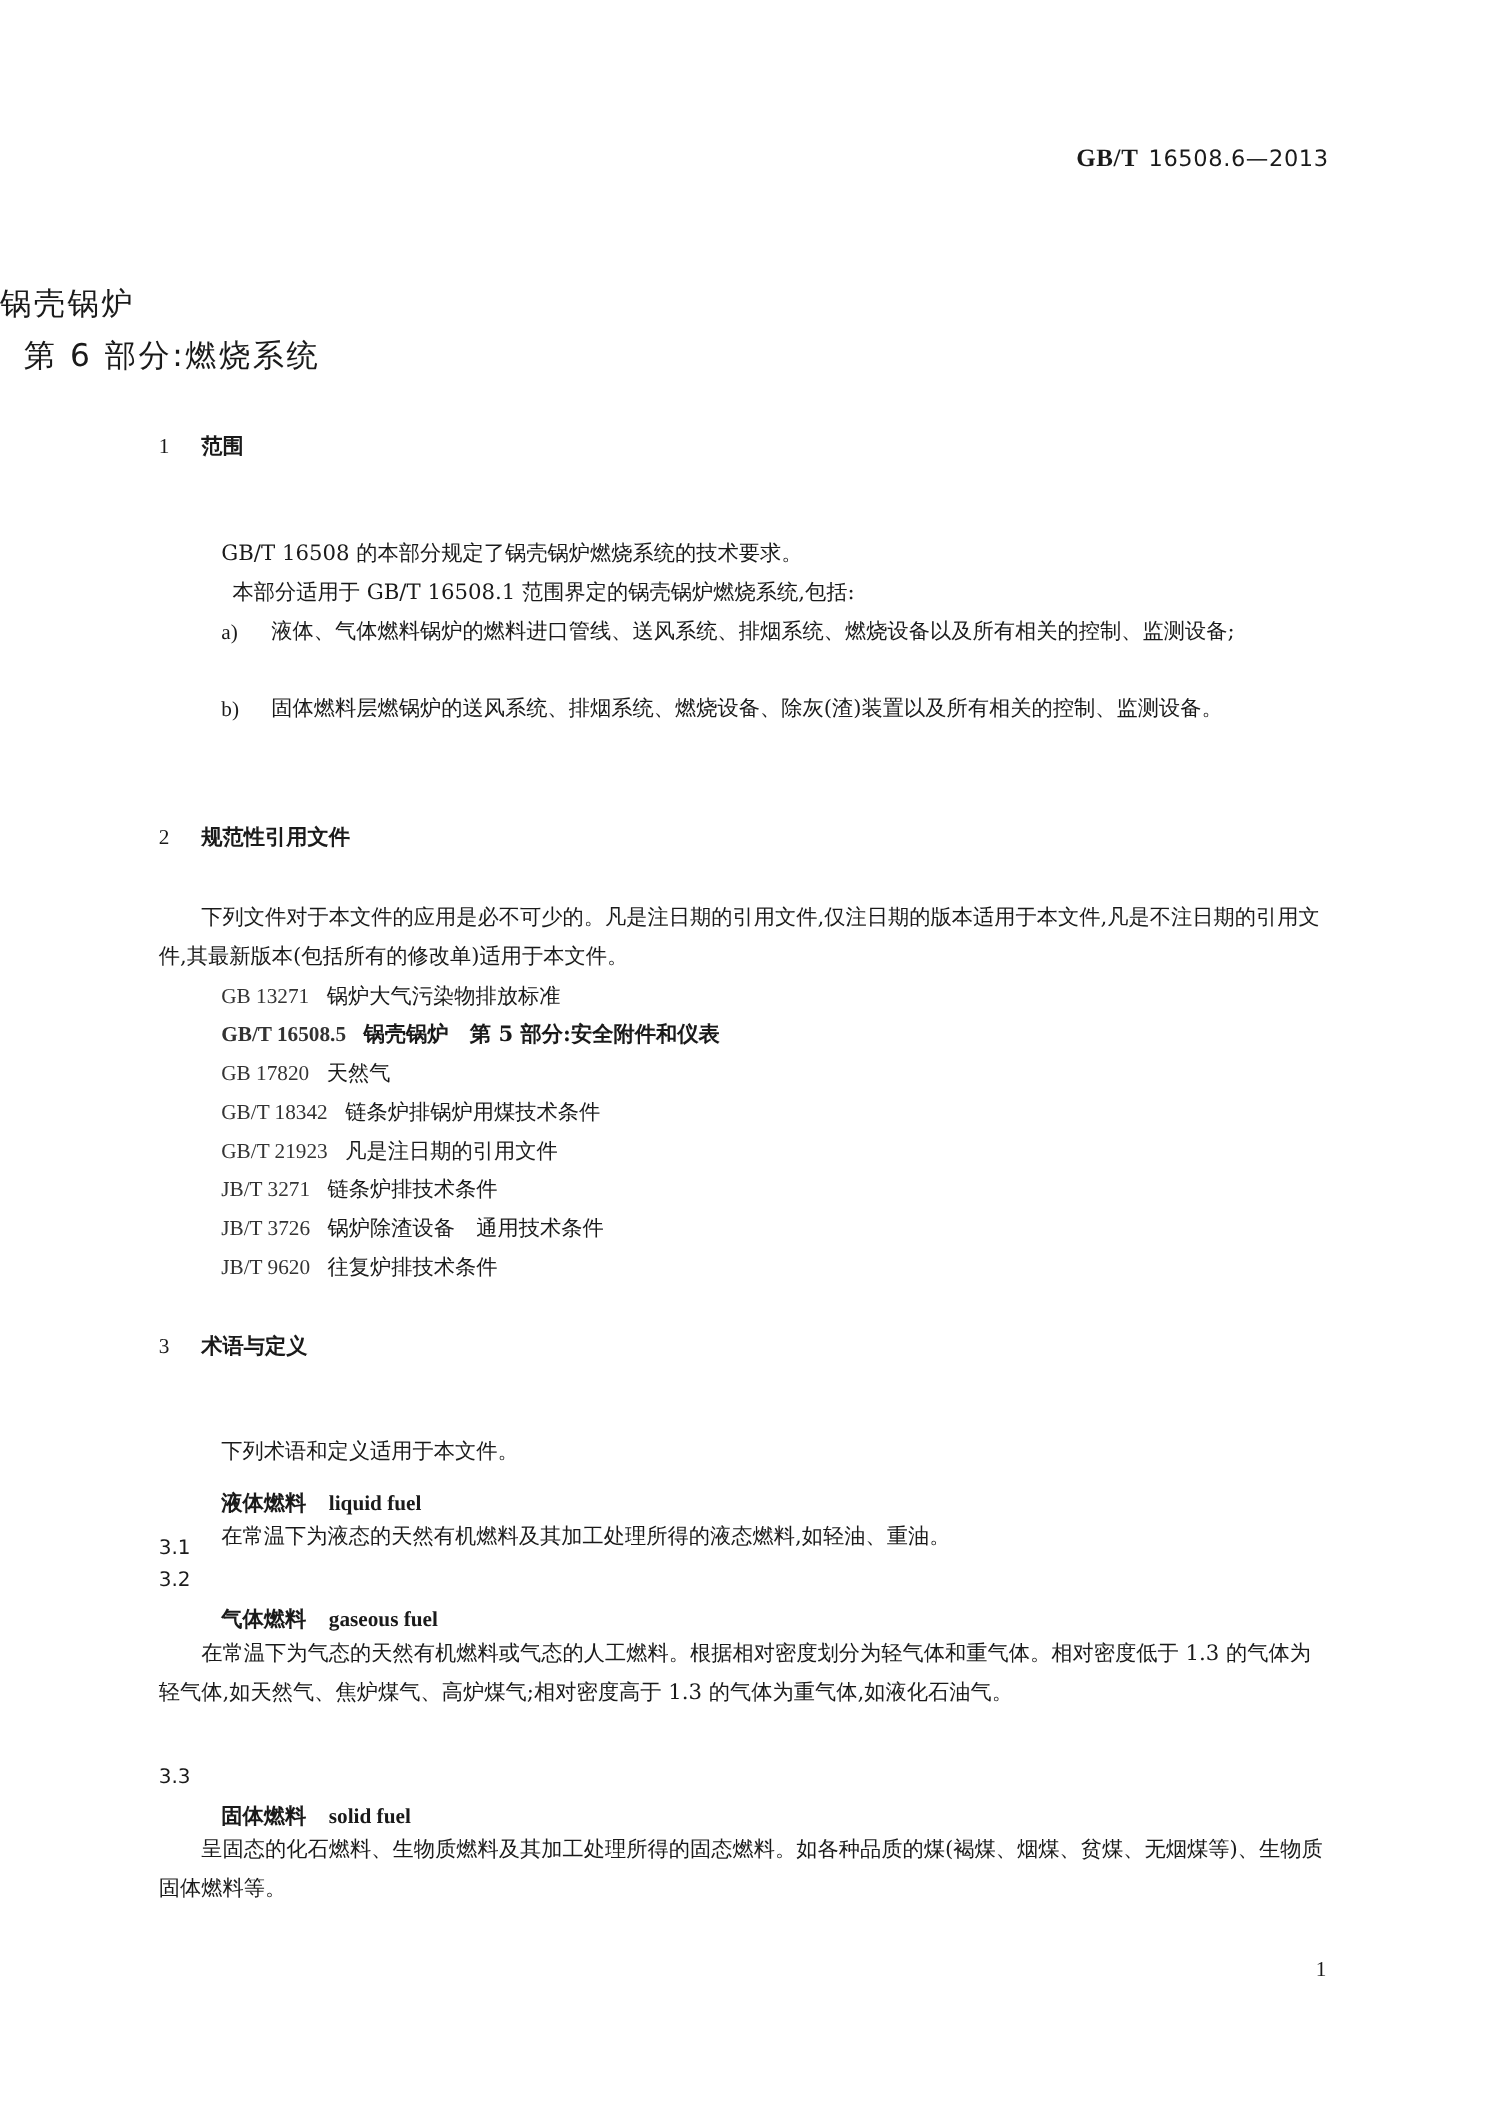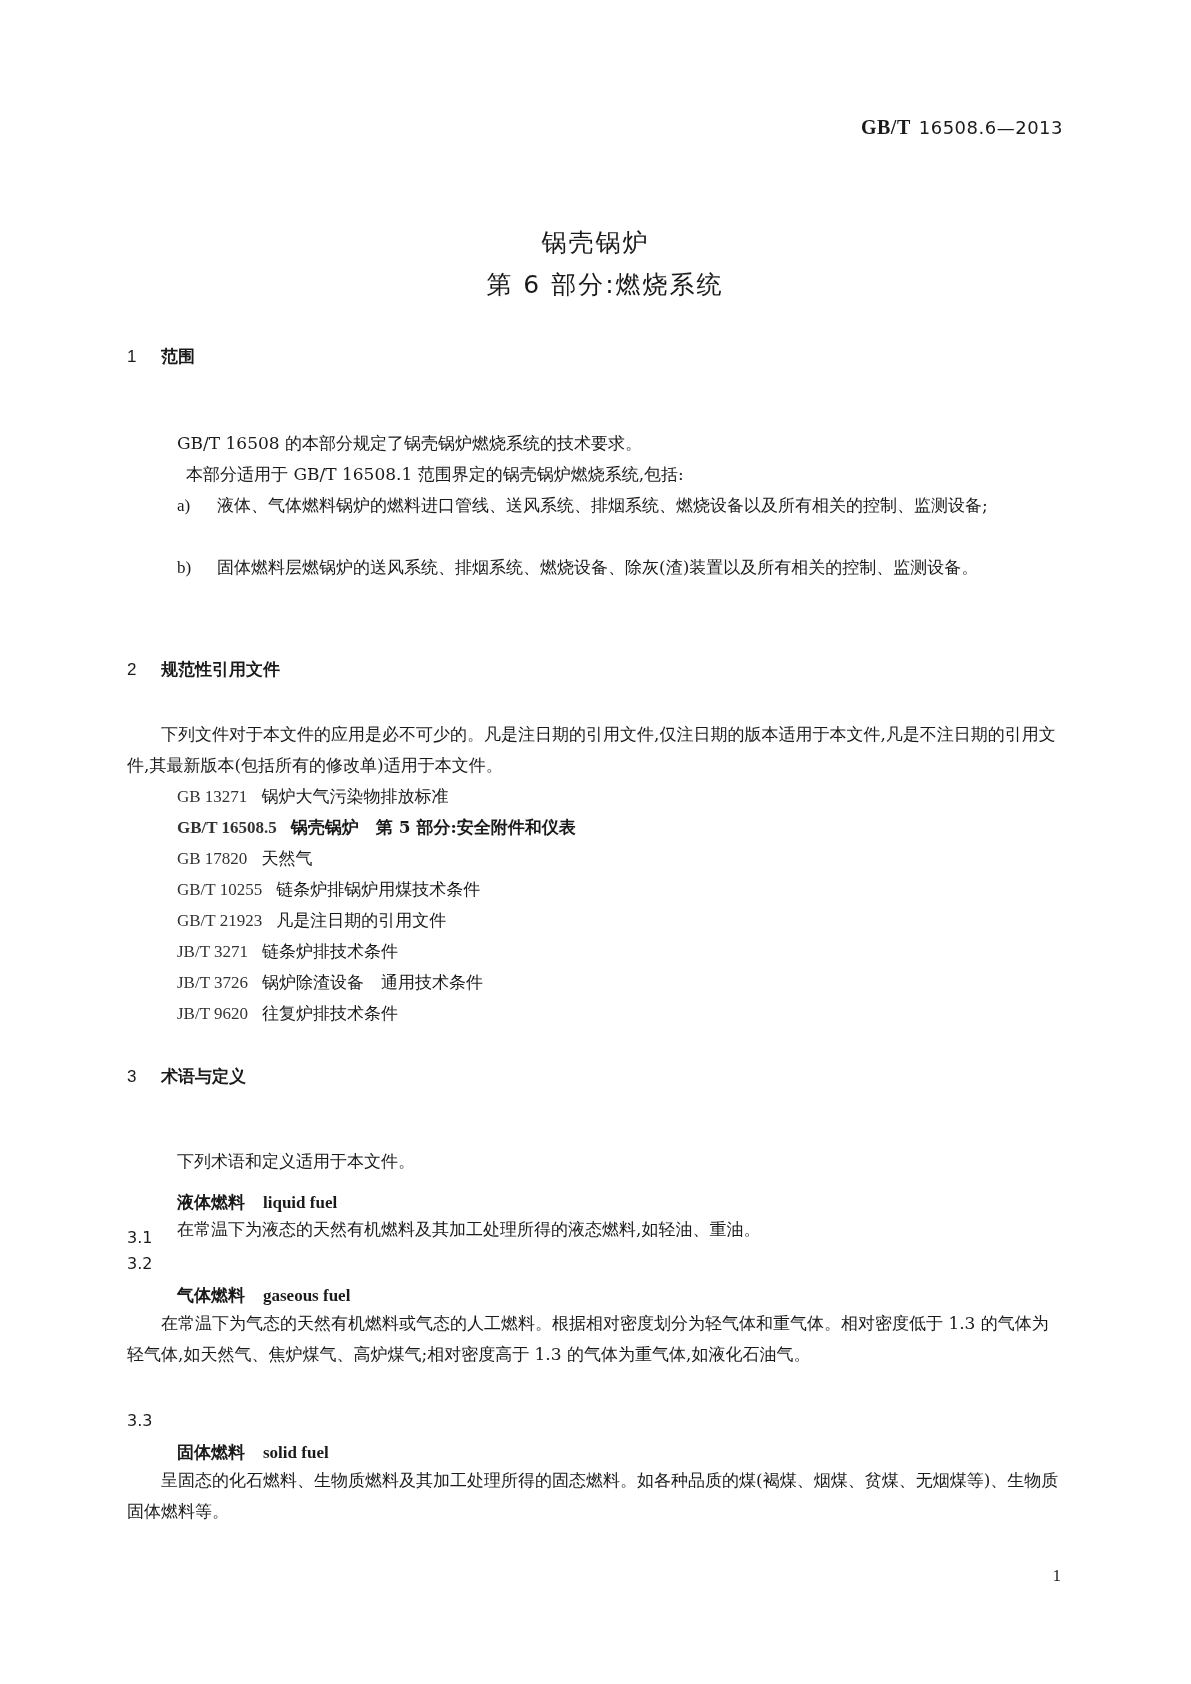--- a/index.html
+++ b/index.html
@@ -8,28 +8,28 @@
     font-family: "DejaVu Serif", "Liberation Serif", serif;
     color: #1a1a1a;
   }
   .std-no {
     position: absolute; top: 116px; right: 128px;
     font-size: 19px; letter-spacing: 0.5px;
   }
   .std-no .pre { font-family: "Liberation Serif", serif; font-weight: bold; font-size: 20px; }
   .std-no .num { font-family: "DejaVu Sans", sans-serif; font-size: 18px; margin-left: 8px; }
   .title {
-    position: absolute; left: 0; right: 0; text-align: center;
+    position: absolute; left: 0; right: 0; text-align: left;
     font-family: "DejaVu Sans", sans-serif; font-size: 25px; letter-spacing: 2px;
   }
   .t1 { top: 226px; }
   .t2 { top: 268px; padding-left: 19px; }
   .abs { position: absolute; white-space: nowrap; }
   .h {
-    font-family: Liberation Sans, sans-serif; font-weight: bold; font-size: 17px;
+    font-family: Liberation Serif, serif; font-weight: bold; font-size: 17px;
   }
   .h .n { font-weight: normal; display: inline-block; width: 34px; }
   .p {
     font-size: 17px; line-height: 31px;
   }
   .wrap { white-space: normal; width: 935px; }
   .indent { text-indent: 2em; }
   .sub { font-family: "DejaVu Sans", sans-serif; font-size: 16px; }
   .term { font-weight: bold; font-size: 17px; }
   .term .en { margin-left: 18px; font-family: "Liberation Serif", serif; font-weight: bold; }
@@ -71,21 +71,21 @@
 <div class="abs p ref" style="top:781px;left:177px;">
   <span class="code">GB 13271</span><span>锅炉大气污染物排放标准</span>
 </div>
 <div class="abs p ref" style="top:812px;left:177px;font-weight:bold;">
   <span class="code">GB/T 16508.5</span><span>锅壳锅炉　第 5 部分:安全附件和仪表</span>
 </div>
 <div class="abs p ref" style="top:843px;left:177px;">
   <span class="code">GB 17820</span><span>天然气</span>
 </div>
 <div class="abs p ref" style="top:874px;left:177px;">
-  <span class="code">GB/T 10255</span><span>链条炉排锅炉用煤技术条件</span>
+  <span class="code">GB/T 18342</span><span>链条炉排锅炉用煤技术条件</span>
 </div>
 <div class="abs p ref" style="top:905px;left:177px;">
   <span class="code">GB/T 21923</span><span>凡是注日期的引用文件</span>
 </div>
 <div class="abs p ref" style="top:936px;left:177px;">
   <span class="code">JB/T 3271</span><span>链条炉排技术条件</span>
 </div>
 <div class="abs p ref" style="top:967px;left:177px;">
   <span class="code">JB/T 3726</span><span>锅炉除渣设备　通用技术条件</span>
 </div>

